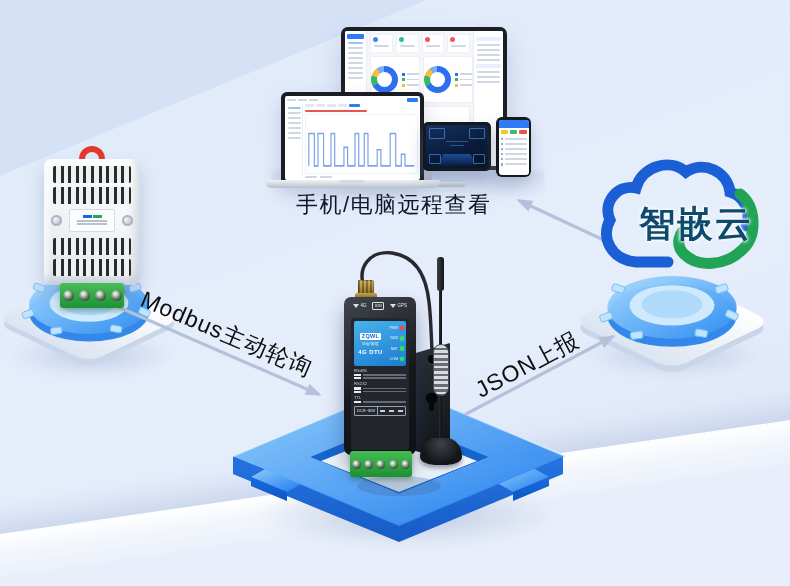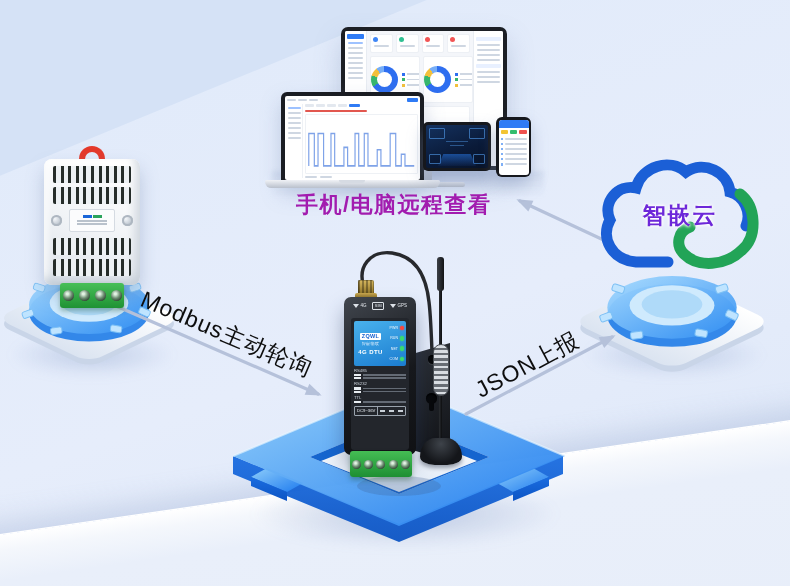--- a/index.html
+++ b/index.html
@@ -18,22 +18,22 @@
   .shadow-l{left:6px;top:332px;width:172px;height:46px;background:radial-gradient(ellipse,rgba(90,120,180,.28),rgba(90,120,180,0) 68%);}
   .shadow-r{left:580px;top:332px;width:188px;height:46px;background:radial-gradient(ellipse,rgba(90,120,180,.28),rgba(90,120,180,0) 68%);}
   .reflection{position:absolute;left:272px;top:171px;width:272px;height:26px;filter:blur(2px);
         background:linear-gradient(180deg,rgba(150,170,205,.22),rgba(150,170,205,0));}
 
   
   .arrows{position:absolute;inset:0;pointer-events:none;}
   .flow-label{position:absolute;white-space:nowrap;color:#0d0d0d;font-size:23px;font-weight:500;letter-spacing:1px;transform-origin:0 0;}
   .lbl-modbus{left:148px;top:284px;transform:rotate(23deg);}
   .lbl-json{left:470px;top:378px;transform:rotate(-28deg);}
-  .caption{position:absolute;left:296px;top:190px;width:210px;font-size:22px;font-weight:700;
-           color:#a21caf;letter-spacing:1.5px;white-space:nowrap;}
+  .caption{position:absolute;left:296px;top:190px;width:210px;font-size:22px;font-weight:400;
+           color:#0f172a;letter-spacing:1.5px;white-space:nowrap;}
 
   
   .plat-c{position:absolute;left:215px;top:372px;width:370px;height:178px;}
   .plat-l{position:absolute;left:0px;top:256px;width:178px;height:112px;}
   .plat-r{position:absolute;left:576px;top:256px;width:192px;height:118px;}
 
   
   .sensor{position:absolute;left:44px;top:146px;width:96px;height:178px;}
   .hook{position:absolute;left:35px;top:0;width:26px;height:18px;border:6px solid #e4392b;border-bottom:none;
         border-radius:13px 13px 0 0;box-sizing:border-box;}
@@ -114,22 +114,22 @@
         background:linear-gradient(90deg,#3c4046,#121316);}
   .coil{position:absolute;left:96.5px;top:98px;width:16px;height:52px;border-radius:8px;border:1px solid #4a4e54;
         background:repeating-linear-gradient(180deg,#d9dde2 0 2.6px,#686d74 2.6px 5.2px);box-sizing:border-box;}
   .a-base{position:absolute;left:84px;top:192px;width:42px;height:27px;
         border-radius:50% 50% 48% 48% / 95% 95% 42% 42%;
         background:radial-gradient(ellipse at 50% 22%,#3e434a,#14161a 65%);
         box-shadow:0 3px 4px rgba(20,30,50,.4);}
 
   
   .cloud-svg{position:absolute;left:598px;top:156px;width:164px;height:140px;}
-  .cloud-text{position:absolute;left:612px;top:200px;width:136px;text-align:center;font-size:23px;font-weight:bold;
-        color:#6d28d9;letter-spacing:2px;white-space:nowrap;
+  .cloud-text{position:absolute;left:628px;top:200px;width:136px;text-align:center;font-size:36px;font-weight:bold;
+        color:#0c4a6e;letter-spacing:2px;white-space:nowrap;
         text-shadow:0 0 3px #fff,0 0 3px #fff,0 0 5px #fff;}
 
   
   .monitor{position:absolute;left:341px;top:27px;width:166px;height:143px;background:#1c1f25;border-radius:7px;
         padding:4px;box-sizing:border-box;box-shadow:0 14px 26px rgba(120,140,180,.35);}
   .m-screen{width:100%;height:100%;background:#f4f6fa;border-radius:2px;display:flex;overflow:hidden;}
   .m-side{width:22px;background:#fff;border-right:1px solid #e8ecf2;padding:2px;box-sizing:border-box;}
   .m-logo{height:5px;background:#2f7bf5;border-radius:1px;margin:1px 0 3px;}
   .ln{height:2px;background:#cfd7e2;border-radius:1px;margin:3px 1px;}
   .ln.blue{background:#9ec2ff;}

